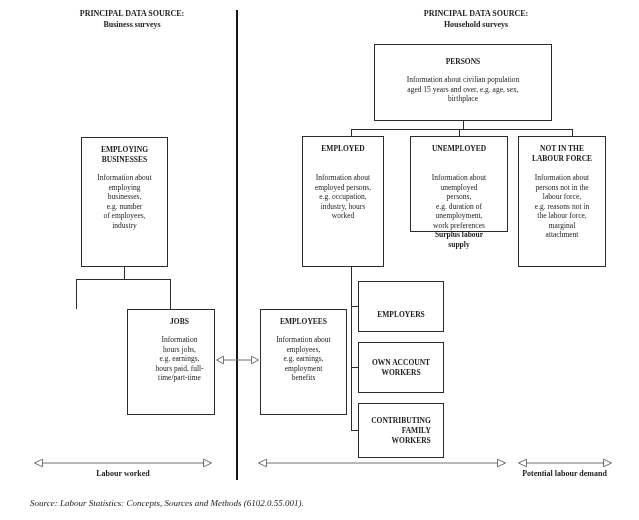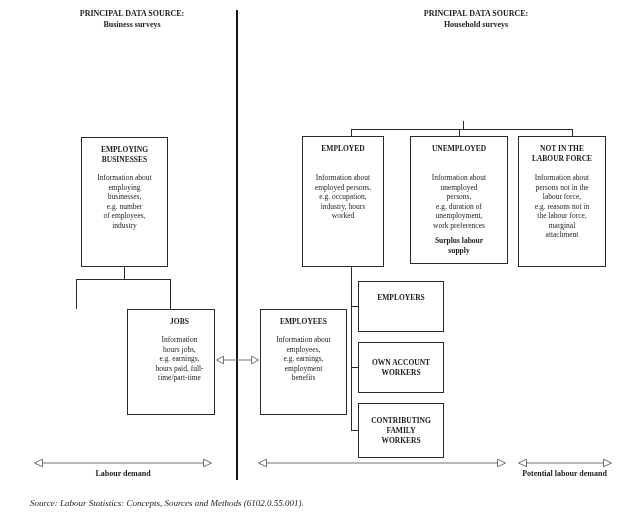--- a/index.html
+++ b/index.html
@@ -20,21 +20,21 @@
   .box{
     position:absolute;box-sizing:border-box;border:1px solid var(--border);
     background:var(--background);display:flex;flex-direction:column;align-items:center;
     text-align:center;padding:7px 3px;font-size:7.5px;line-height:9.5px;
   }
   .bt{font-weight:bold;line-height:10px;margin-bottom:8px;white-space:pre-line;}
   .bb{white-space:pre-line;}
   .bf{font-weight:bold;line-height:10px;margin-top:auto;white-space:pre-line;}
   .pad12{padding-top:12px;}
   .tmin .bt{min-height:21px;}
-  .pt11{padding-top:11px;}
+  .pt11{padding-top:28px;}
   .vcenter{justify-content:center;padding-top:3px;padding-bottom:3px;}
   .ln{position:absolute;background:var(--border);}
   .divider{position:absolute;background:#161616;}
   .dar{position:absolute;display:block;}
   .dar line{stroke:var(--arrow);stroke-width:1;}
   .dar path{fill:var(--background);stroke:var(--arrow);stroke-width:1;}
   .axlab{
     position:absolute;text-align:center;font-weight:bold;font-size:8px;line-height:10px;
   }
   .src{
@@ -44,41 +44,47 @@
 </head>
 <body>
 
 <div id="canvas">
 
   <div class="hdr" style="left:52px;top:8px;"><span>PRINCIPAL DATA SOURCE:</span><br><span>Business surveys</span></div>
   <div class="hdr" style="left:396px;top:8px;"><span>PRINCIPAL DATA SOURCE:</span><br><span>Household surveys</span></div>
 
   <div class="divider" style="left:236px;top:10px;width:2px;height:470px;"></div>
 
+  <div class="box pad12" style="left:374px;top:44px;width:178px;height:77px;">
+    <div class="bt">PERSONS</div>
+    <div class="bb">Information about civilian population
+aged 15 years and over, e.g. age, sex,
+birthplace</div>
+  </div>
 
   <div class="box" style="left:81px;top:137px;width:87px;height:130px;">
     <div class="bt">EMPLOYING
 BUSINESSES</div>
     <div class="bb">Information about
 employing
 businesses,
 e.g. number
 of employees,
 industry</div>
   </div>
 
   <div class="box tmin" style="left:302px;top:136px;width:82px;height:131px;">
     <div class="bt">EMPLOYED</div>
     <div class="bb">Information about
 employed persons,
 e.g. occupation,
 industry, hours
 worked</div>
   </div>
-  <div class="box tmin" style="left:410px;top:136px;width:98px;height:128px;">
+  <div class="box tmin" style="left:410px;top:136px;width:98px;height:96px;">
     <div class="bt">UNEMPLOYED</div>
     <div class="bb">Information about
 unemployed
 persons,
 e.g. duration of
 unemployment,
 work preferences</div>
     <div class="bf">Surplus labour
 supply</div>
   </div>
@@ -112,21 +118,21 @@
   </div>
 
   <div class="box pt11" style="left:358px;top:281px;width:86px;height:51px;">
     <div class="bt">EMPLOYERS</div>
   </div>
   <div class="box vcenter" style="left:358px;top:342px;width:86px;height:51px;">
     <div class="bt" style="margin-bottom:0;">OWN ACCOUNT
 WORKERS</div>
   </div>
   <div class="box vcenter" style="left:358px;top:403px;width:86px;height:55px;">
-    <div class="bt" style="margin-bottom:0;">CONTRIBUTING
+    <div class="bt" style="margin-bottom:0;text-align:right;">CONTRIBUTING
 FAMILY
 WORKERS</div>
   </div>
 
   <div class="ln" style="left:124px;top:267px;width:1px;height:12px;"></div>
   <div class="ln" style="left:76px;top:279px;width:95px;height:1px;"></div>
   <div class="ln" style="left:76px;top:279px;width:1px;height:30px;"></div>
   <div class="ln" style="left:170px;top:279px;width:1px;height:30px;"></div>
 
   <div class="ln" style="left:463px;top:121px;width:1px;height:9px;"></div>
@@ -155,18 +161,18 @@
     <line x1="6" y1="6" x2="244" y2="6"></line>
     <path d="M9.5,2.2 L1.5,6 L9.5,9.8 Z"></path>
     <path d="M240.5,2.2 L248.5,6 L240.5,9.8 Z"></path>
   </svg>
   <svg class="dar" style="left:517px;top:457px;" width="96" height="12">
     <line x1="6" y1="6" x2="90" y2="6"></line>
     <path d="M9.5,2.2 L1.5,6 L9.5,9.8 Z"></path>
     <path d="M86.5,2.2 L94.5,6 L86.5,9.8 Z"></path>
   </svg>
 
-  <div class="axlab" style="left:53px;top:469px;width:140px;">Labour demand</div>
+  <div class="axlab" style="left:53px;top:469px;width:140px;">Labour worked</div>
   <div class="axlab" style="left:502px;top:469px;width:125px;">Potential labour demand</div>
 
   <div class="src">Source: Labour Statistics: Concepts, Sources and Methods (6102.0.55.001).</div>
 
 </div>
 
 </body></html>

